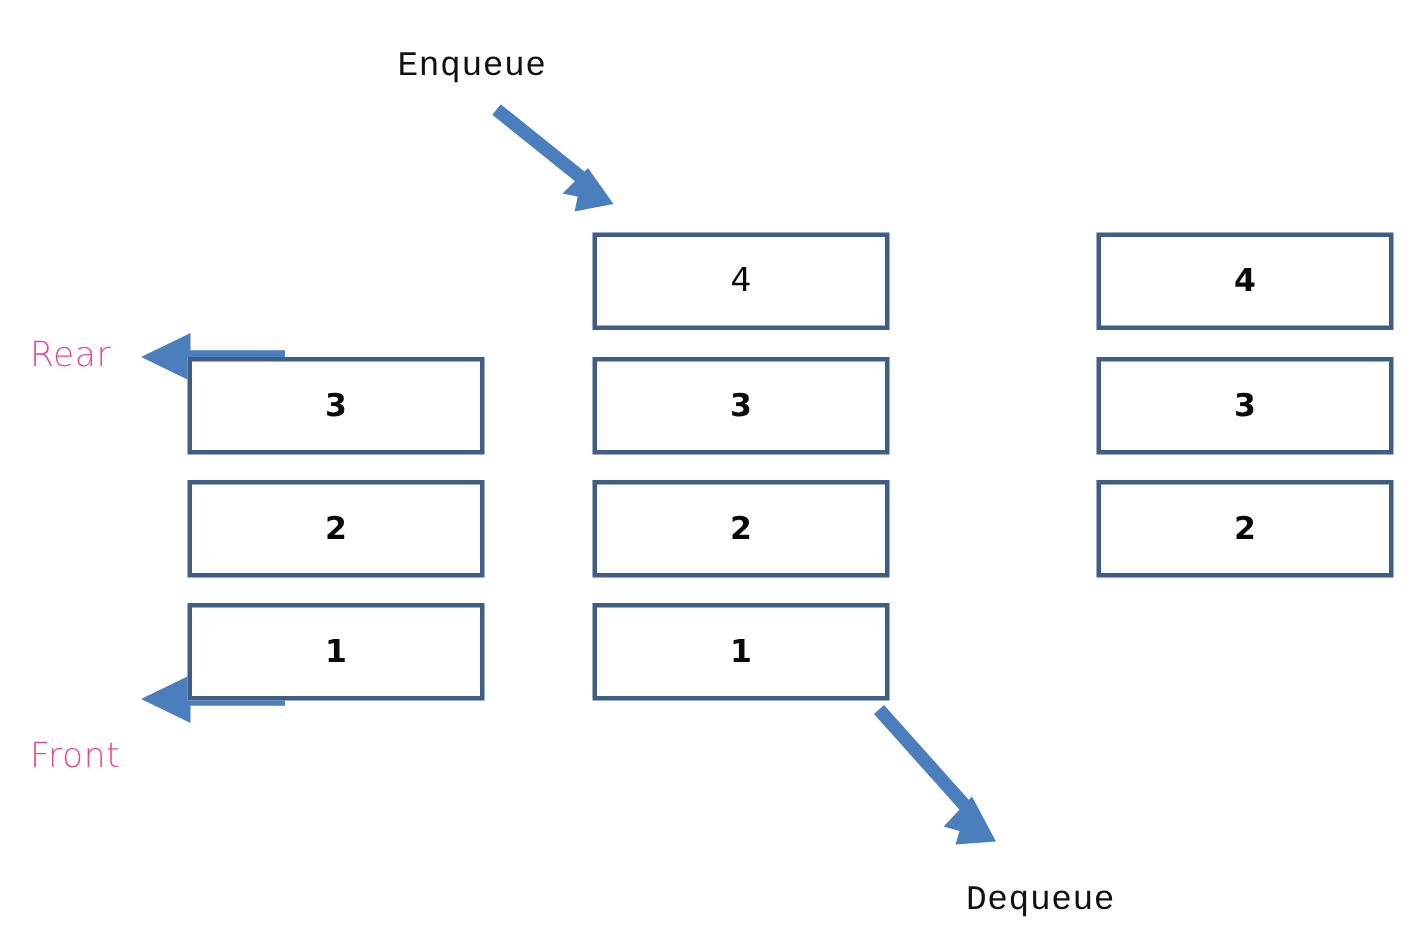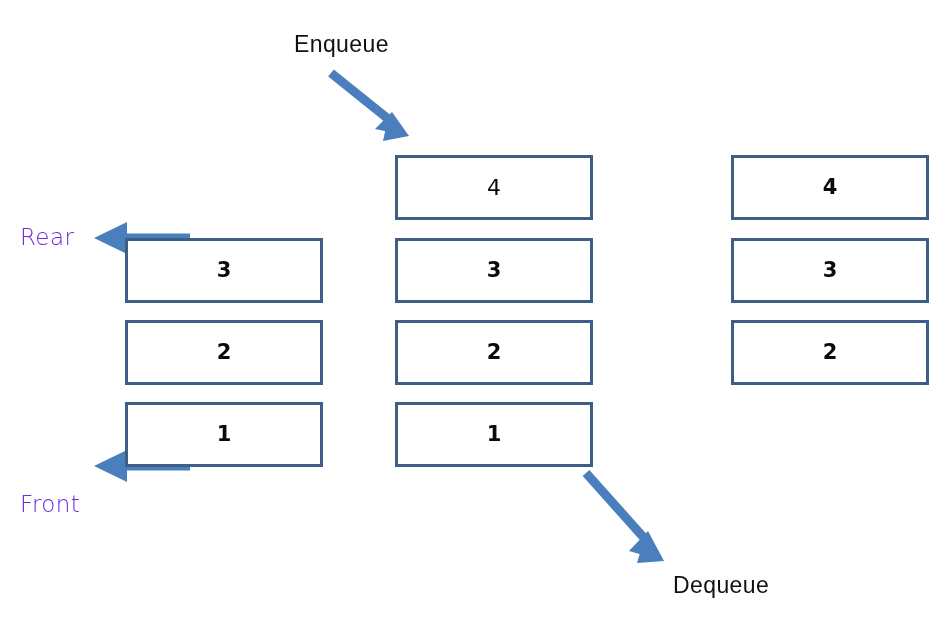--- a/index.html
+++ b/index.html
@@ -33,34 +33,33 @@
     color: #0a0a0a;
     line-height: 1;
     letter-spacing: 0px;
   }
   .box-value.light {
     font-weight: normal;
     font-size: 22px;
   }
   .op-label {
     position: absolute;
-    font-family: Liberation Sans, sans-serif;
+    font-family: Liberation Mono, monospace;
     font-size: 23px;
     font-weight: 300;
     color: #111111;
     white-space: nowrap;
     letter-spacing: 0.4px;
-    margin-left: 29px;
   }
   .side-label {
     position: absolute;
     font-family: "DejaVu Sans", "Liberation Sans", sans-serif;
     font-size: 23px;
     font-weight: 300;
-    color: #6d28d9;
+    color: #ec4899;
     white-space: nowrap;
     letter-spacing: 0.4px;
   }
   .arrow-layer {
     position: absolute;
     left: 0;
     top: 0;
     width: 951px;
     height: 619px;
     pointer-events: none;
@@ -91,21 +90,21 @@
     </g>
 
     <g>
       <line x1="190" y1="466" x2="123" y2="466" stroke="#4A7EBC" stroke-width="9" stroke-linecap="butt"></line>
       <polygon points="94,466 127,450 127,482" fill="#4A7EBC"></polygon>
     </g>
   </svg>
 
   <div class="op-label" style="left:265px; top:31px;">Enqueue</div>
 
-  <div class="op-label" style="left:644px; top:572px;text-align:right;">Dequeue</div>
+  <div class="op-label" style="left:644px; top:587px;text-align:right;">Dequeue</div>
 
   <div class="side-label" style="left:20px; top:224px;">Rear</div>
 
   <div class="side-label" style="left:20px; top:451px;margin-top:40px;">Front</div>
 
   <div class="queue-box" style="left:125px; top:238px;">
     <span class="box-value">3</span>
   </div>
   <div class="queue-box" style="left:125px; top:320px;">
     <span class="box-value">2</span>

